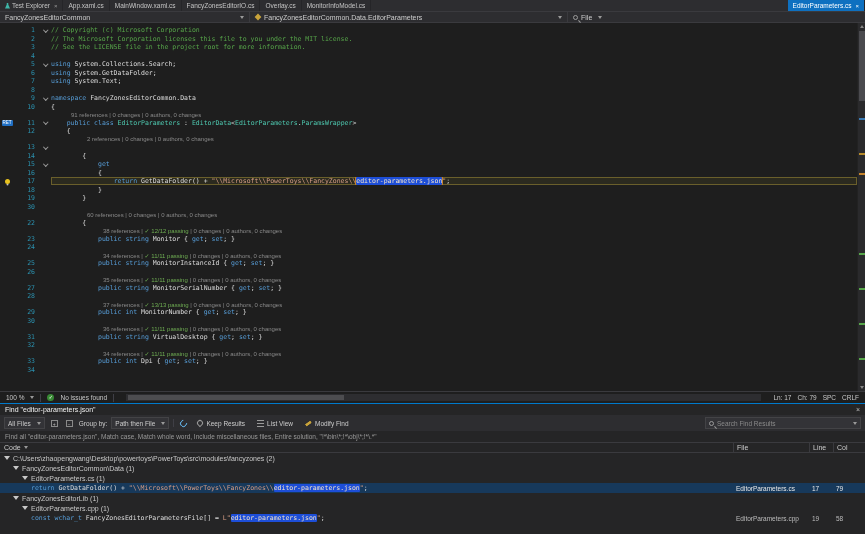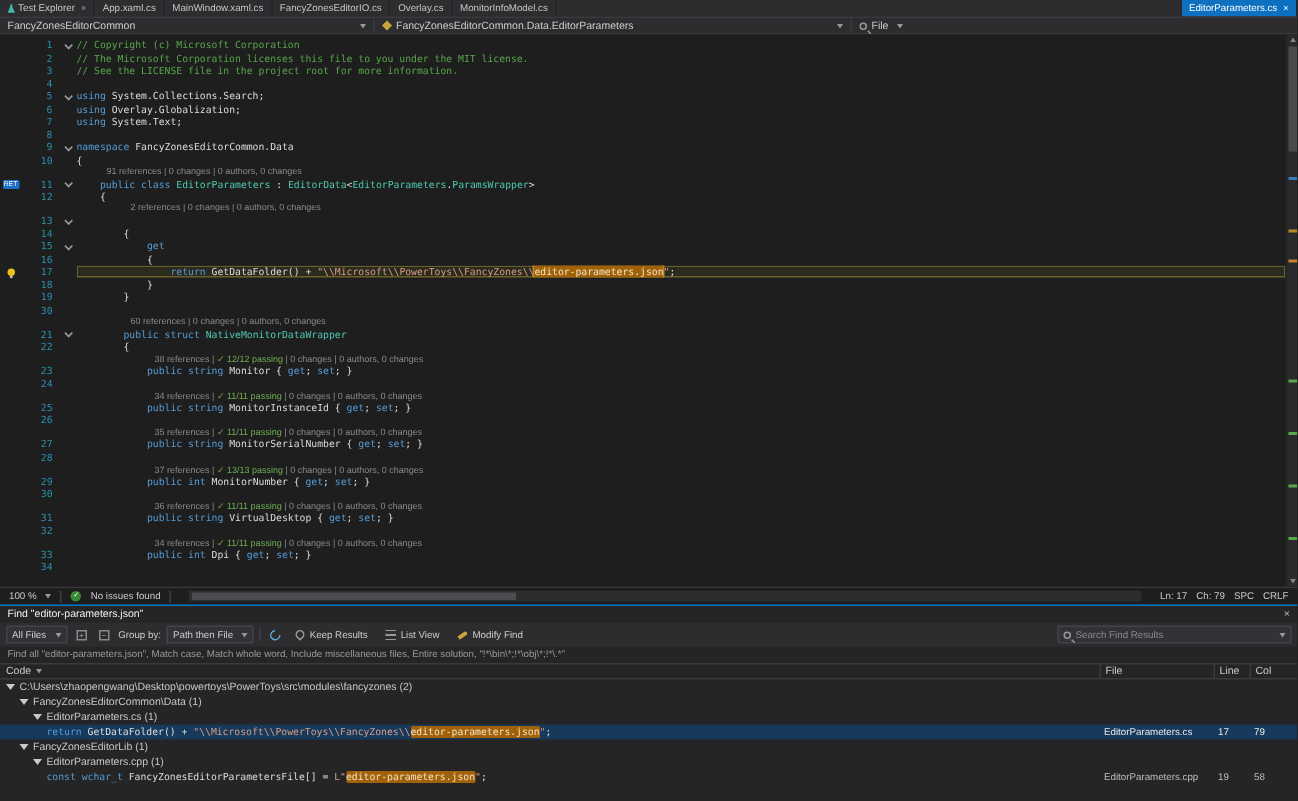--- a/index.html
+++ b/index.html
@@ -33,21 +33,21 @@
   .row{display:flex;height:8.5px;align-items:center;font-family:"DejaVu Sans Mono",monospace;font-size:6.5px;white-space:pre}
   .row.lensrow{height:7.5px;font-family:"Liberation Sans",sans-serif;font-size:6px}
   .margin{width:14px;flex:none;display:flex;align-items:center;justify-content:center}
   .num{width:26px;flex:none;text-align:right;padding-right:5px;color:#2b91af}
   .fold{width:11px;flex:none;display:flex;align-items:center;justify-content:center}
   .chev{width:3.5px;height:3.5px;border-right:1px solid #9a9a9a;border-bottom:1px solid #9a9a9a;transform:rotate(45deg);margin-top:-2px}
   .codetext{flex:1;overflow:hidden;white-space:pre}
   .codetext.current{background:#2b2a1f;box-shadow:inset 0 0 0 1px #6a5f2b}
   .kw{color:#569cd6}.ty{color:#4ec9b0}.cm{color:#57a64a}.str{color:#d69d85}.pl{color:#dcdcdc}
   .lens{color:#8a8a8a}.pass{color:#6fae53}
-  .match{background:#a16207;color:#f2e3c9;border-radius:1px}
+  .match{background:#1d4ed8;color:#f2e3c9;border-radius:1px}
   .current .match{outline:1px solid #c5832b}
   .badge{background:#1f6fc4;color:#fff;font-size:4.5px;line-height:6px;padding:0 1px;border-radius:1px;font-family:"Liberation Sans",sans-serif}
   .bulb{width:5px;height:5px;background:#e8c21f;border-radius:50%;box-shadow:0 3px 0 -1.5px #bfbfbf}
 
   
   .vscroll{position:absolute;right:0;top:0;bottom:0;width:8px;background:#2a2a2c;border-left:1px solid #222}
   .vthumb{position:absolute;left:1px;width:6px;top:8px;height:70px;background:#4a4a4e}
   .varrow{position:absolute;left:2px;width:0;height:0;border-left:2.5px solid transparent;border-right:2.5px solid transparent}
   .varrow.up{top:2px;border-bottom:3px solid #858585}
   .varrow.down{bottom:2px;border-top:3px solid #858585}
@@ -142,39 +142,38 @@
     </div>
   </div>
 
   <div class="editorwrap">
     <div class="code-rows">
         <div class="row"><span class="margin"></span><span class="num">1</span><span class="fold"><span class="chev"></span></span><span class="codetext"><span class="cm">// Copyright (c) Microsoft Corporation</span></span></div>
         <div class="row"><span class="margin"></span><span class="num">2</span><span class="fold"></span><span class="codetext"><span class="cm">// The Microsoft Corporation licenses this file to you under the MIT license.</span></span></div>
         <div class="row"><span class="margin"></span><span class="num">3</span><span class="fold"></span><span class="codetext"><span class="cm">// See the LICENSE file in the project root for more information.</span></span></div>
         <div class="row"><span class="margin"></span><span class="num">4</span><span class="fold"></span><span class="codetext"></span></div>
         <div class="row"><span class="margin"></span><span class="num">5</span><span class="fold"><span class="chev"></span></span><span class="codetext"><span class="kw">using</span><span class="pl"> System.Collections.Search;</span></span></div>
-        <div class="row"><span class="margin"></span><span class="num">6</span><span class="fold"></span><span class="codetext"><span class="kw">using</span><span class="pl"> Overlay.Globalization;</span></span></div>
+        <div class="row"><span class="margin"></span><span class="num">6</span><span class="fold"></span><span class="codetext"><span class="kw">using</span><span class="pl"> System.GetDataFolder;</span></span></div>
         <div class="row"><span class="margin"></span><span class="num">7</span><span class="fold"></span><span class="codetext"><span class="kw">using</span><span class="pl"> System.Text;</span></span></div>
         <div class="row"><span class="margin"></span><span class="num">8</span><span class="fold"></span><span class="codetext"></span></div>
         <div class="row"><span class="margin"></span><span class="num">9</span><span class="fold"><span class="chev"></span></span><span class="codetext"><span class="kw">namespace</span><span class="pl"> FancyZonesEditorCommon.Data</span></span></div>
         <div class="row"><span class="margin"></span><span class="num">10</span><span class="fold"></span><span class="codetext"><span class="pl">{</span></span></div>
         <div class="row lensrow"><span class="margin"></span><span class="num"></span><span class="fold"></span><span class="codetext" style="padding-left: 20px;"><span class="lens">91 references | 0 changes | 0 authors, 0 changes</span></span></div>
         <div class="row"><span class="margin"><span class="badge">RET</span></span><span class="num">11</span><span class="fold"><span class="chev"></span></span><span class="codetext"><span class="pl">    </span><span class="kw">public</span><span class="pl"> </span><span class="kw">class</span><span class="pl"> </span><span class="ty">EditorParameters</span><span class="pl"> : </span><span class="ty">EditorData</span><span class="pl">&lt;</span><span class="ty">EditorParameters</span><span class="pl">.</span><span class="ty">ParamsWrapper</span><span class="pl">&gt;</span></span></div>
         <div class="row"><span class="margin"></span><span class="num">12</span><span class="fold"></span><span class="codetext"><span class="pl">    {</span></span></div>
         <div class="row lensrow"><span class="margin"></span><span class="num"></span><span class="fold"></span><span class="codetext" style="padding-left: 36px;"><span class="lens">2 references | 0 changes | 0 authors, 0 changes</span></span></div>
         <div class="row"><span class="margin"></span><span class="num">13</span><span class="fold"><span class="chev"></span></span></div>
         <div class="row"><span class="margin"></span><span class="num">14</span><span class="fold"></span><span class="codetext"><span class="pl">        {</span></span></div>
         <div class="row"><span class="margin"></span><span class="num">15</span><span class="fold"><span class="chev"></span></span><span class="codetext"><span class="pl">            </span><span class="kw">get</span></span></div>
         <div class="row"><span class="margin"></span><span class="num">16</span><span class="fold"></span><span class="codetext"><span class="pl">            {</span></span></div>
         <div class="row"><span class="margin"><span class="bulb"></span></span><span class="num">17</span><span class="fold"></span><span class="codetext current"><span class="pl">                </span><span class="kw">return</span><span class="pl"> GetDataFolder() + </span><span class="str">"\\Microsoft\\PowerToys\\FancyZones\\</span><span class="match">editor-parameters.json</span><span class="str">"</span><span class="pl">;</span></span></div>
         <div class="row"><span class="margin"></span><span class="num">18</span><span class="fold"></span><span class="codetext"><span class="pl">            }</span></span></div>
         <div class="row"><span class="margin"></span><span class="num">19</span><span class="fold"></span><span class="codetext"><span class="pl">        }</span></span></div>
         <div class="row"><span class="margin"></span><span class="num">30</span><span class="fold"></span><span class="codetext"></span></div>
         <div class="row lensrow"><span class="margin"></span><span class="num"></span><span class="fold"></span><span class="codetext" style="padding-left: 36px;"><span class="lens">60 references | 0 changes | 0 authors, 0 changes</span></span></div>
-        <div class="row"><span class="margin"></span><span class="num">21</span><span class="fold"><span class="chev"></span></span><span class="codetext"><span class="pl">        </span><span class="kw">public</span><span class="pl"> </span><span class="kw">struct</span><span class="pl"> </span><span class="ty">NativeMonitorDataWrapper</span></span></div>
         <div class="row"><span class="margin"></span><span class="num">22</span><span class="fold"></span><span class="codetext"><span class="pl">        {</span></span></div>
         <div class="row lensrow"><span class="margin"></span><span class="num"></span><span class="fold"></span><span class="codetext" style="padding-left: 52px;"><span class="lens">38 references | </span><span class="pass">✓ 12/12 passing</span><span class="lens"> | 0 changes | 0 authors, 0 changes</span></span></div>
         <div class="row"><span class="margin"></span><span class="num">23</span><span class="fold"></span><span class="codetext"><span class="pl">            </span><span class="kw">public</span><span class="pl"> </span><span class="kw">string</span><span class="pl"> Monitor { </span><span class="kw">get</span><span class="pl">; </span><span class="kw">set</span><span class="pl">; }</span></span></div>
         <div class="row"><span class="margin"></span><span class="num">24</span><span class="fold"></span><span class="codetext"></span></div>
         <div class="row lensrow"><span class="margin"></span><span class="num"></span><span class="fold"></span><span class="codetext" style="padding-left: 52px;"><span class="lens">34 references | </span><span class="pass">✓ 11/11 passing</span><span class="lens"> | 0 changes | 0 authors, 0 changes</span></span></div>
         <div class="row"><span class="margin"></span><span class="num">25</span><span class="fold"></span><span class="codetext"><span class="pl">            </span><span class="kw">public</span><span class="pl"> </span><span class="kw">string</span><span class="pl"> MonitorInstanceId { </span><span class="kw">get</span><span class="pl">; </span><span class="kw">set</span><span class="pl">; }</span></span></div>
         <div class="row"><span class="margin"></span><span class="num">26</span><span class="fold"></span><span class="codetext"></span></div>
         <div class="row lensrow"><span class="margin"></span><span class="num"></span><span class="fold"></span><span class="codetext" style="padding-left: 52px;"><span class="lens">35 references | </span><span class="pass">✓ 11/11 passing</span><span class="lens"> | 0 changes | 0 authors, 0 changes</span></span></div>
         <div class="row"><span class="margin"></span><span class="num">27</span><span class="fold"></span><span class="codetext"><span class="pl">            </span><span class="kw">public</span><span class="pl"> </span><span class="kw">string</span><span class="pl"> MonitorSerialNumber { </span><span class="kw">get</span><span class="pl">; </span><span class="kw">set</span><span class="pl">; }</span></span></div>
         <div class="row"><span class="margin"></span><span class="num">28</span><span class="fold"></span><span class="codetext"></span></div>

